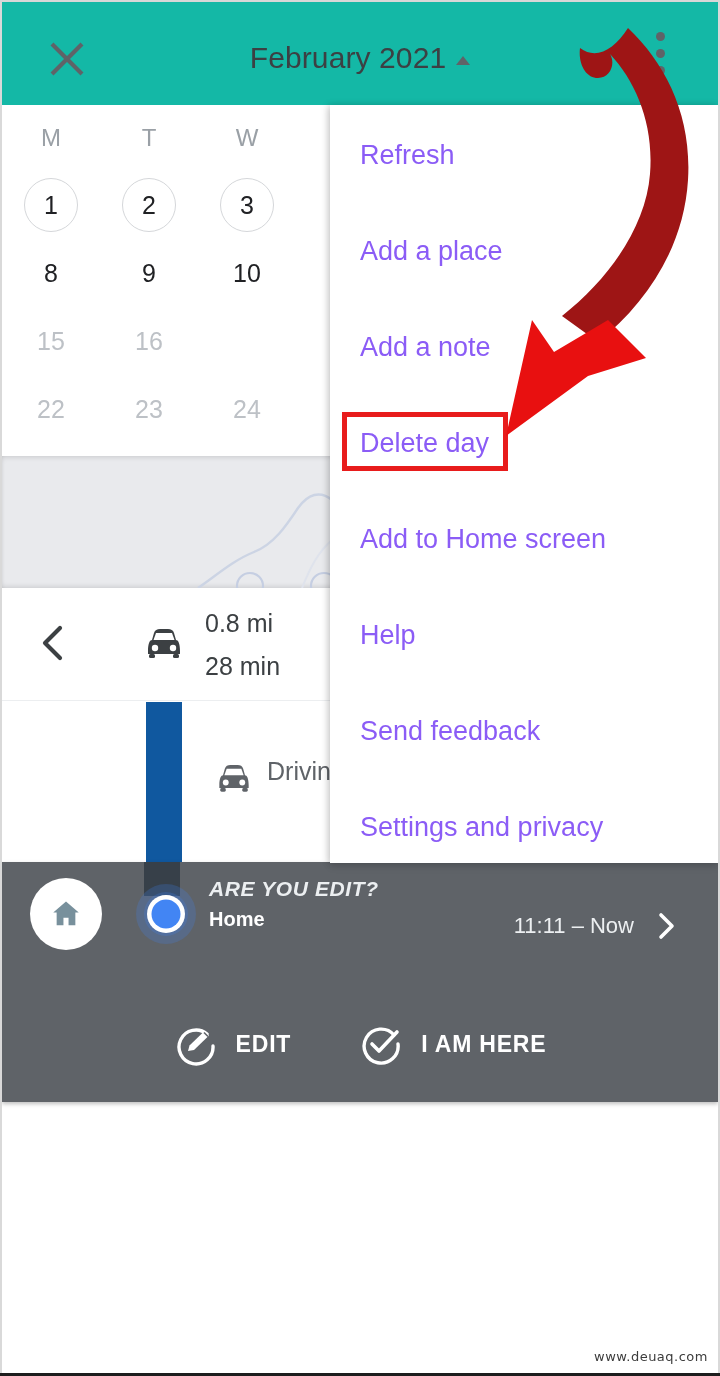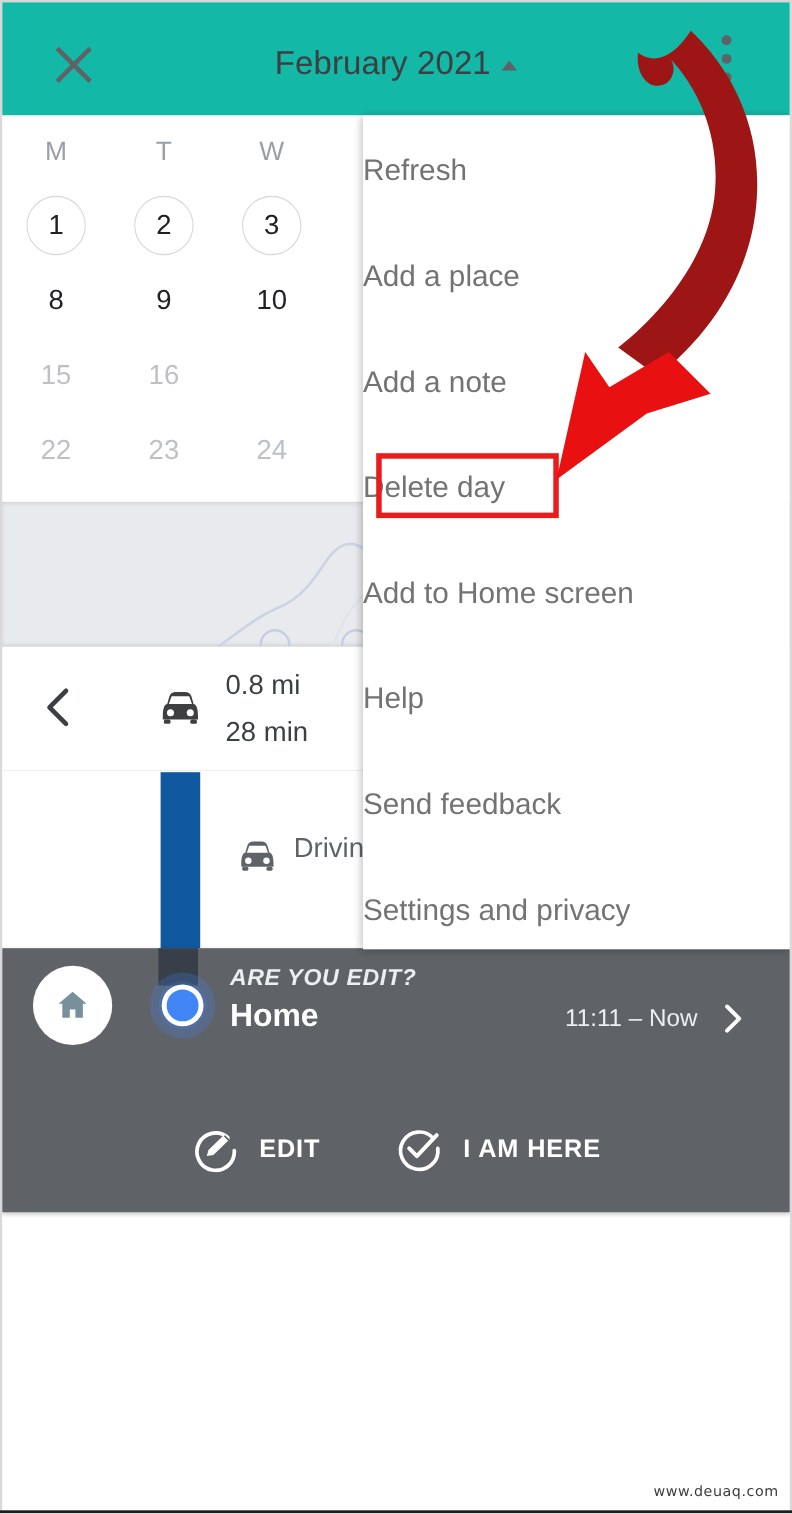--- a/index.html
+++ b/index.html
@@ -223,21 +223,21 @@
     left: 207px; top: 15px;
     font-size: 21px;
     font-weight: bold;
     font-style: italic;
     color: #eceff1;
     letter-spacing: 0.6px;
   }
   .ayh-place {
     position: absolute;
     left: 207px; top: 46px;
-    font-size: 29px;
+    font-size: 20px;
     font-weight: bold;
     color: #ffffff;
   }
   .ayh-time {
     position: absolute;
     right: 84px; top: 51px;
     font-size: 22px;
     color: #eceff1;
     white-space: nowrap;
   }
@@ -275,23 +275,24 @@
     background: #ffffff;
     box-shadow: -2px 0 7px rgba(0,0,0,.16), 0 3px 8px rgba(0,0,0,.12);
   }
   .menu-item {
     position: absolute;
     left: 0;
     width: 388px;
     height: 96px;
     display: flex;
     align-items: center;
+    padding-left: 30px;
     box-sizing: border-box;
     font-size: 27px;
-    color: #737373;
+    color: #8b5cf6;
     white-space: nowrap;
   }
 
   
   .highlight-box {
     position: absolute;
     left: 342px; top: 412px;
     width: 166px; height: 59px;
     border: 5px solid #e81c1c;
     box-sizing: border-box;

